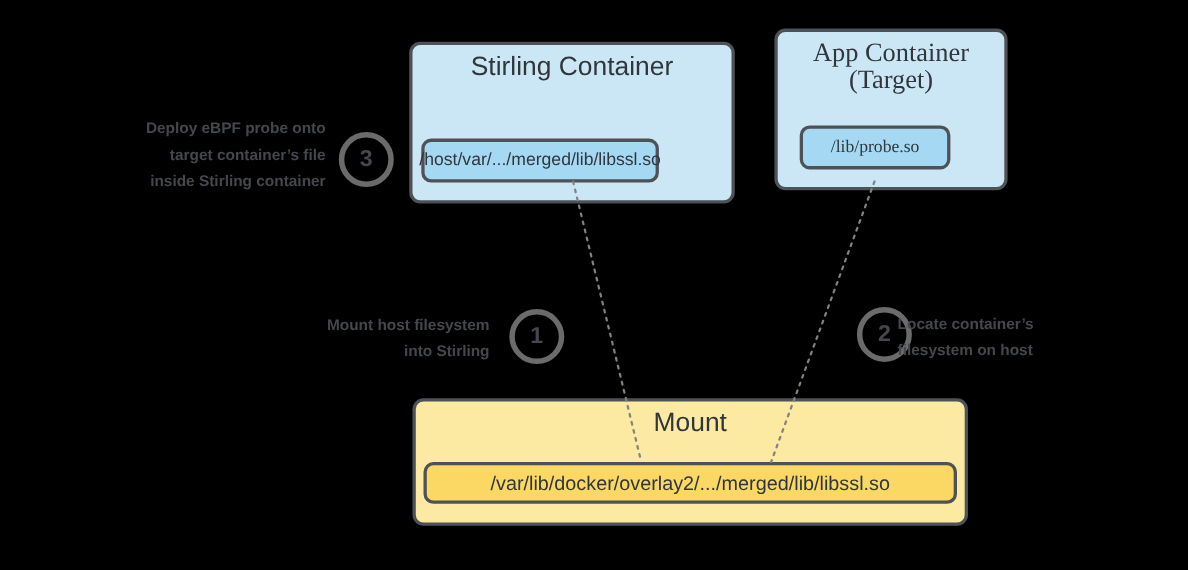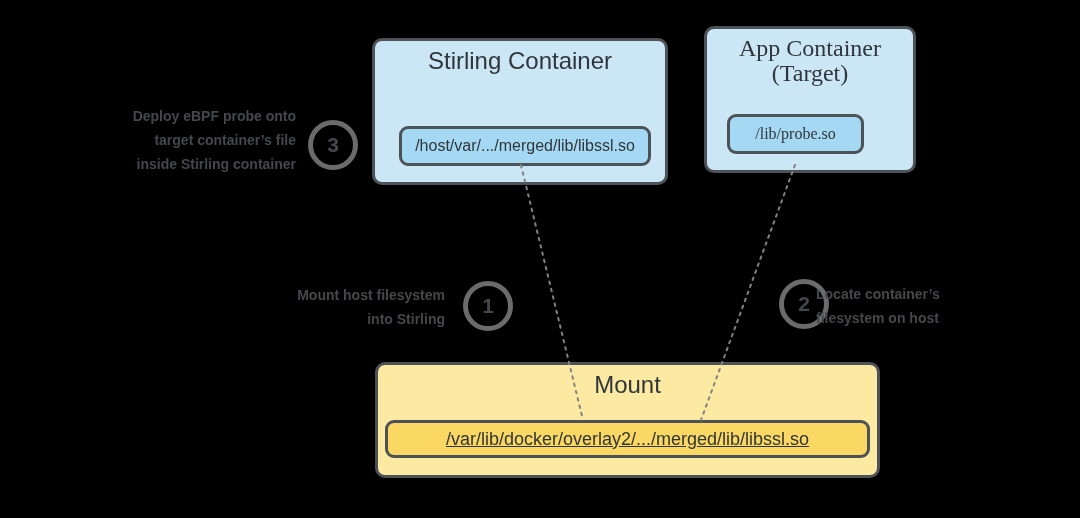--- a/index.html
+++ b/index.html
@@ -59,36 +59,36 @@
   }
   svg.lines{position:absolute;left:0;top:0;z-index:5;pointer-events:none;}
 </style>
 </head>
 <body>
 
 <div class="stage">
 
   <div class="box blue" style="left:372px;top:38px;width:296px;height:147px;">
     <div class="box-title">Stirling Container</div>
-    <div class="path-box blue-inner" style="left:24px;top:85px;width:252px;height:40px;">
+    <div class="path-box blue-inner" style="left:8px;top:85px;width:216px;height:40px;">
       <span>/host/var/.../merged/lib/libssl.so</span>
     </div>
   </div>
 
   <div class="box blue" style="left:704px;top:26px;width:212px;height:147px;font-family:Liberation Serif, serif;">
     <div class="box-title">App Container
 (Target)</div>
     <div class="path-box blue-inner" style="left:20px;top:85px;width:137px;height:40px;">
       <span>/lib/probe.so</span>
     </div>
   </div>
 
   <div class="box yellow" style="left:375px;top:362px;width:505px;height:116px;">
     <div class="box-title">Mount</div>
-    <div class="path-box yellow-inner" style="left:7px;top:55px;width:485px;height:38px;text-decoration:underline;">
+    <div class="path-box yellow-inner" style="left:7px;top:55px;width:485px;height:38px;">
       <span>/var/lib/docker/overlay2/.../merged/lib/libssl.so</span>
     </div>
   </div>
 
   <div class="step-label align-right" style="left:30px;top:104px;width:266px;">Deploy eBPF probe onto
 target container’s file
 inside Stirling container</div>
   <div class="step-circle" style="left:308px;top:120px;">3</div>
 
   <div class="step-label align-right" style="left:190px;top:283px;width:255px;">Mount host filesystem

